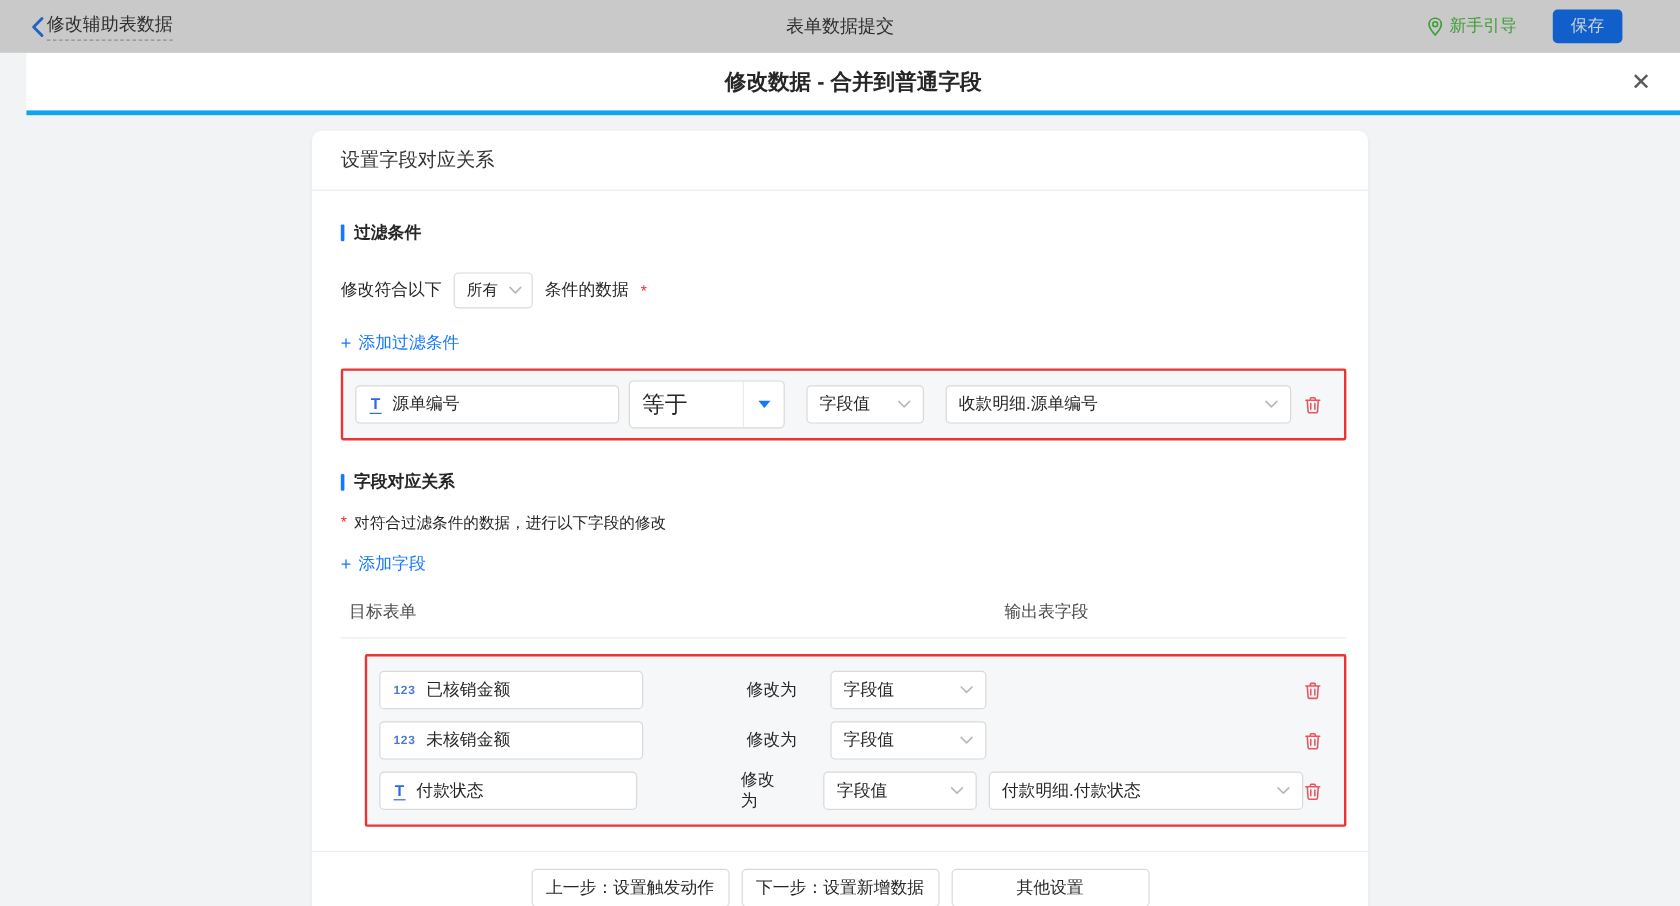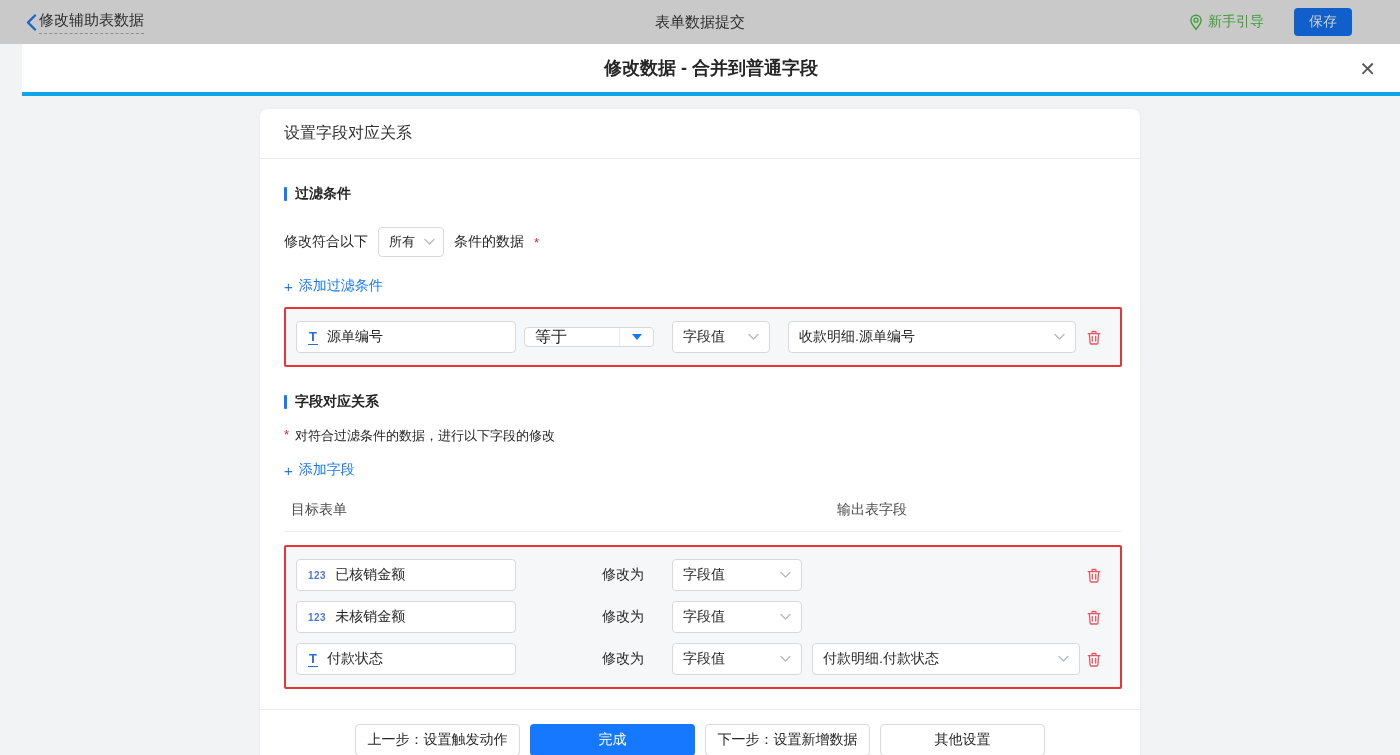--- a/index.html
+++ b/index.html
@@ -39,21 +39,21 @@
 
   .red-box { border: 2px solid #e83434; border-radius: 2px; margin-top: 12px; background: #f6f7f8; padding: 12px 10px; }
 
   .cond-row, .map-row { display: flex; align-items: center; height: 32px; }
   .map-row + .map-row { margin-top: 10px; }
 
   .field-input { width: 220px; height: 32px; background: #fff; border: 1px solid #d9d9d9; border-radius: 4px; display: flex; align-items: center; gap: 9px; padding: 0 11px; font-size: 14px; color: #262626; }
   .type-icon-text { color: #2e6cd9; font-weight: bold; font-size: 13px; line-height: 13px; border-bottom: 1.5px solid #2e6cd9; padding: 0 1px 1px; }
   .type-icon-num { color: #4f78d9; font-size: 10px; letter-spacing: .5px; font-weight: bold; }
 
-  .op-select { width: 130px; height: 20px; background: #fff; border: 1px solid #d9d9d9; border-radius: 4px; display: flex; align-items: center; margin-left: 8px; font-size: 16px; cursor: pointer; }
+  .op-select { width: 130px; height: 40px; background: #fff; border: 1px solid #d9d9d9; border-radius: 4px; display: flex; align-items: center; margin-left: 8px; font-size: 19px; cursor: pointer; }
   .op-text { flex: 1; padding-left: 10px; }
   .op-caret-zone { width: 34px; align-self: stretch; border-left: 1px solid #ebebeb; display: flex; align-items: center; justify-content: center; }
   .caret-down { width: 0; height: 0; border-left: 5px solid transparent; border-right: 5px solid transparent; border-top: 6px solid #1677ff; }
 
   .select { height: 32px; background: #fff; border: 1px solid #d9d9d9; border-radius: 4px; display: flex; align-items: center; justify-content: space-between; padding: 0 10px; font-size: 14px; color: #262626; cursor: pointer; }
   .vt-select  { width: 98px;  margin-left: 18px; }
   .val-select { width: 288px; margin-left: 18px; }
   .vt2  { width: 130px; margin-left: 28px; }
   .val2 { width: 268px; margin-left: 10px; }
 
@@ -189,21 +189,21 @@
       <div class="add-link" style="margin-top:16px;">
         <span class="plus">+</span>
         <span>添加字段</span>
       </div>
 
       <div class="table-head">
         <span class="th-target">目标表单</span>
         <span class="th-output">输出表字段</span>
       </div>
 
-      <div class="red-box" style="margin-top:13px;">
+      <div class="red-box" style="margin-top:13px;margin-left:20px;">
 
         <div class="map-row">
           <span class="field-input">
             <span class="type-icon-num">123</span>
             <span>已核销金额</span>
           </span>
           <span class="modify-label">修改为</span>
           <span class="select vt2">
             <span>字段值</span>
             <span>
@@ -273,19 +273,18 @@
                 </svg>
               </span>
           </button>
         </div>
 
       </div>
     </div>
 
     <div class="footer">
       <button class="btn btn-outline">上一步：设置触发动作</button>
-      <button class="btn btn-primary">完成</button>
       <button class="btn btn-outline">下一步：设置新增数据</button>
       <button class="btn btn-outline">其他设置</button>
     </div>
 
   </div>
 </div>
 
 </body></html>

